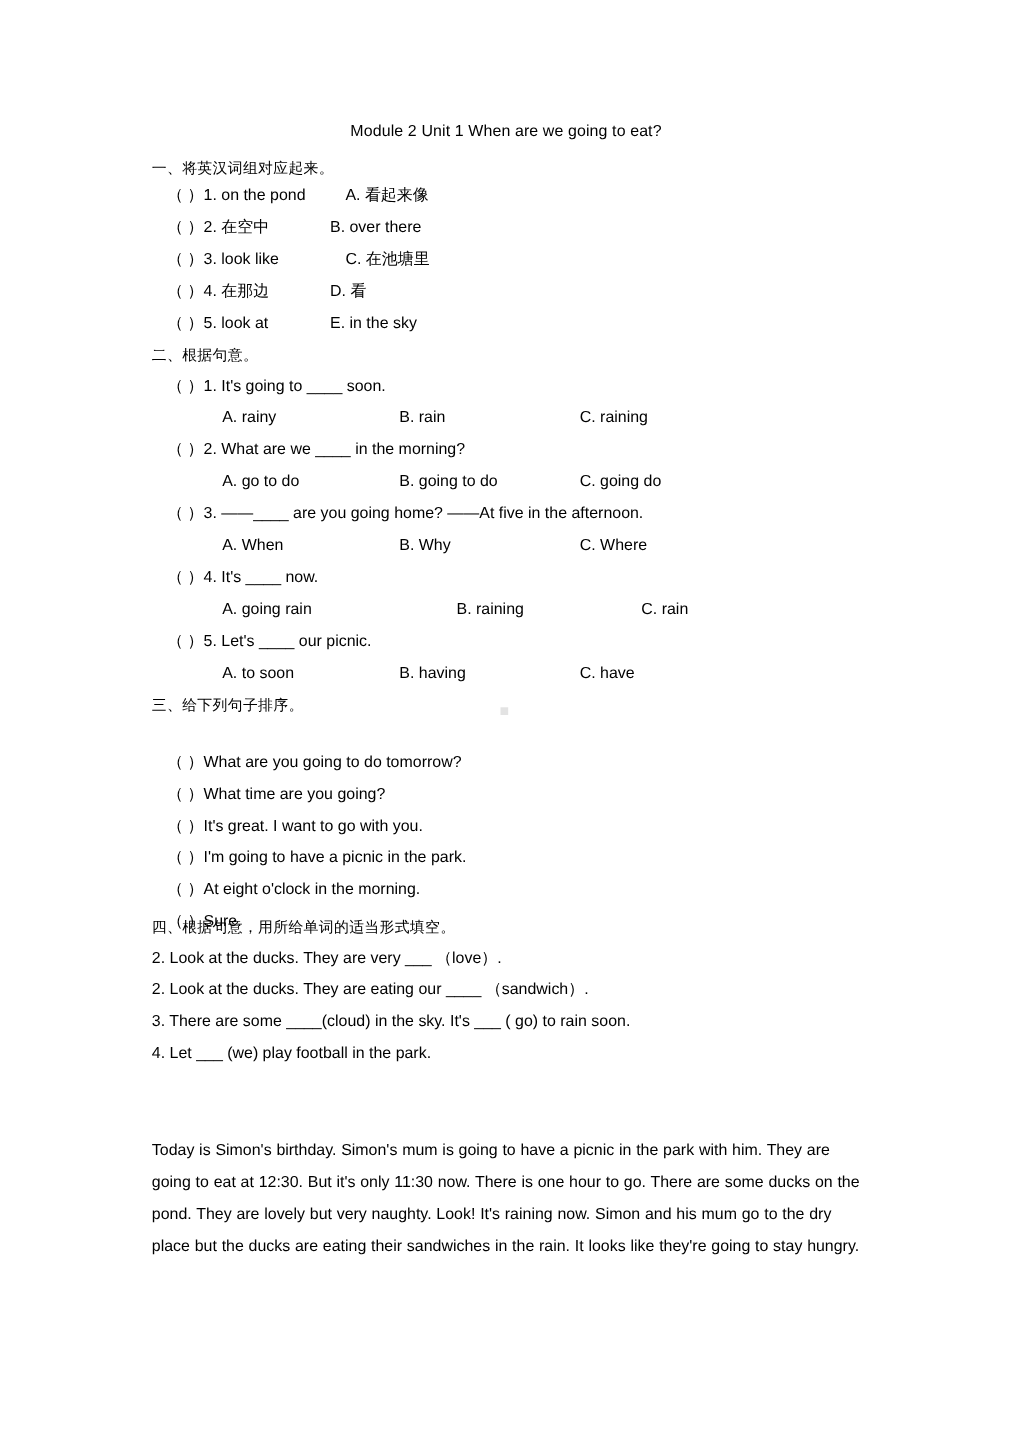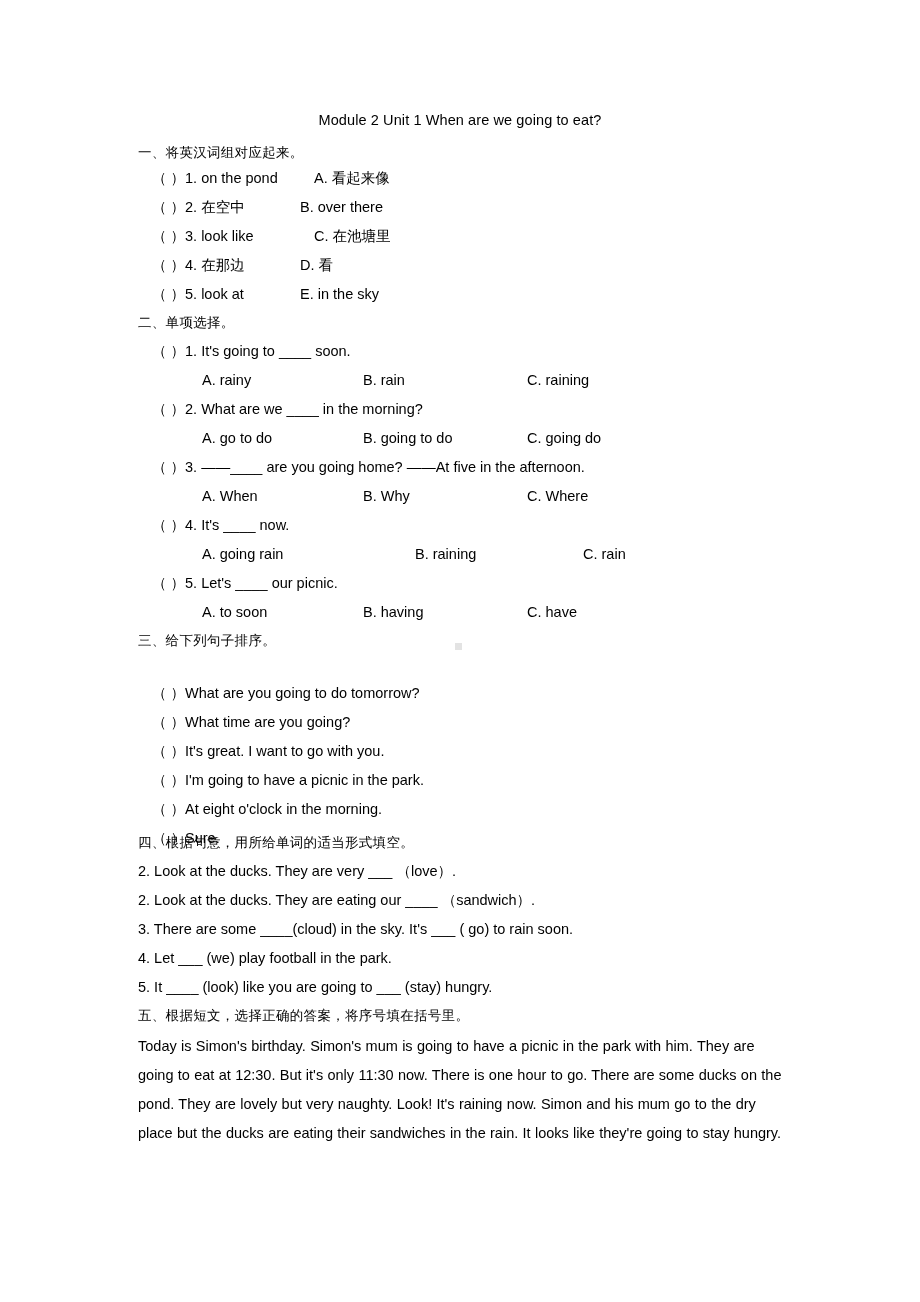--- a/index.html
+++ b/index.html
@@ -153,21 +153,21 @@
   <div class="match-row" style="top:226px;">
     <span class="match-left">（ ）3. look like</span><span class="match-right pad">C. 在池塘里</span>
   </div>
   <div class="match-row" style="top:255px;">
     <span class="match-left">（ ）4. 在那边</span><span class="match-right">D. 看</span>
   </div>
   <div class="match-row" style="top:284px;">
     <span class="match-left">（ ）5. look at</span><span class="match-right">E. in the sky</span>
   </div>
 
-  <div class="section-head" style="top:313px;">二、单项选择。</div>
+  <div class="section-head" style="top:313px;">二、根据句意。</div>
 
   <div class="mc-q" style="top:341px;">（ ）1. It's going to ____ soon.</div>
   <div class="mc-opts" style="top:370px;">
     <span class="opt opt-a">A. rainy</span>
     <span class="opt opt-b">B. rain</span>
     <span class="opt opt-c">C. raining</span>
   </div>
 
   <div class="mc-q" style="top:399px;">（ ）2. What are we ____ in the morning?</div>
   <div class="mc-opts" style="top:428px;">
@@ -206,18 +206,16 @@
   <div class="order-row" style="top:746px;">（ ）I'm going to have a picnic in the park.</div>
   <div class="order-row" style="top:775px;">（ ）At eight o'clock in the morning.</div>
   <div class="order-row" style="top:804px;">（ ）Sure.</div>
 
   <div class="section-head" style="top:833px;">四、根据句意，用所给单词的适当形式填空。</div>
 
   <div class="fill-row" style="top:861px;">2. Look at the ducks. They are very ___ （love）.</div>
   <div class="fill-row" style="top:890px;">2. Look at the ducks. They are eating our ____ （sandwich）.</div>
   <div class="fill-row" style="top:919px;">3. There are some ____(cloud) in the sky. It's ___ ( go) to rain soon.</div>
   <div class="fill-row" style="top:948px;">4. Let ___ (we) play football in the park.</div>
-  <div class="fill-row" style="top:977px;">5. It ____ (look) like you are going to ___ (stay) hungry.</div>
-
-  <div class="section-head" style="top:1006px;">五、根据短文，选择正确的答案，将序号填在括号里。</div>
+
   <div class="passage">Today is Simon's birthday. Simon's mum is going to have a picnic in the park with him. They are going to eat at 12:30. But it's only 11:30 now. There is one hour to go. There are some ducks on the pond. They are lovely but very naughty. Look!  It's raining now. Simon and his mum go to the dry place but the ducks are eating their sandwiches in the rain. It looks like they're going to stay hungry.</div>
 
 </div>
 
 </body></html>

